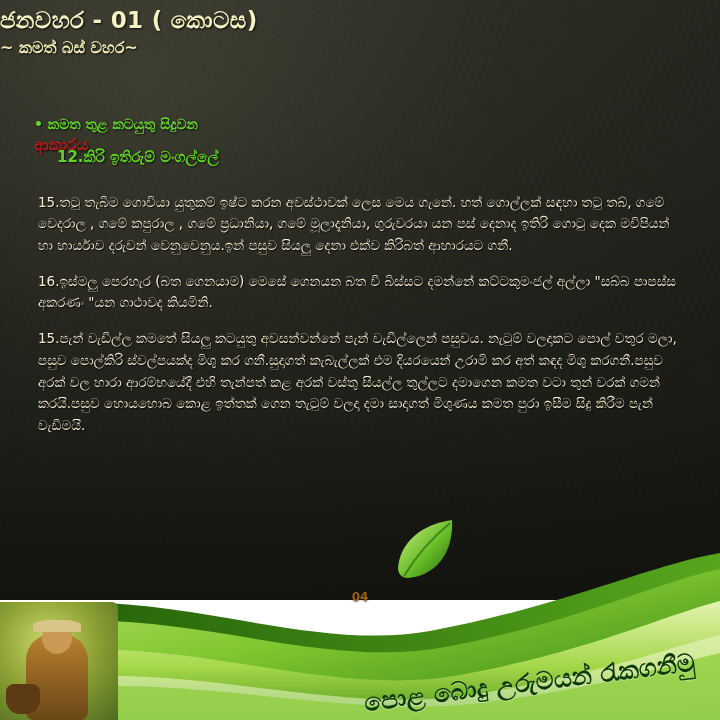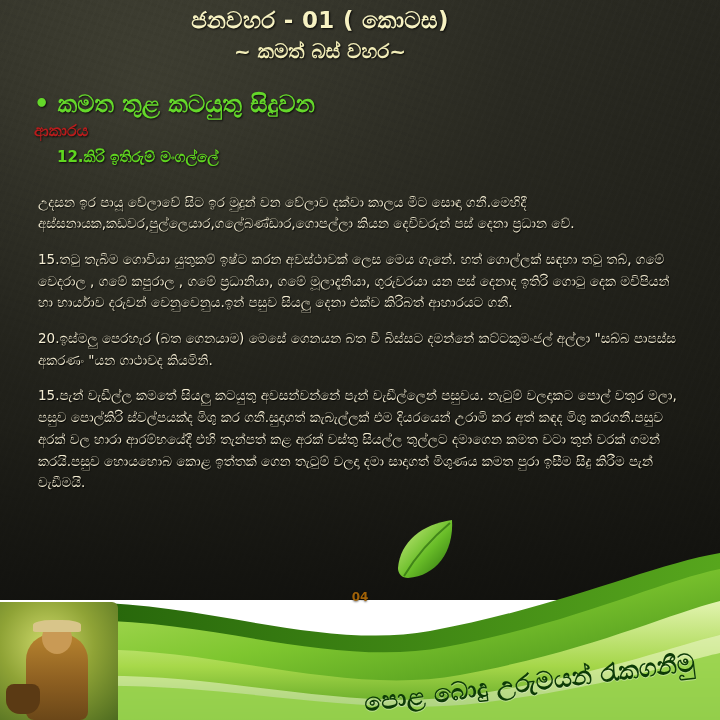--- a/index.html
+++ b/index.html
@@ -41,53 +41,53 @@
     background-image:
       repeating-linear-gradient(112deg, rgba(255,255,255,0.035) 0px, rgba(255,255,255,0.035) 2px, rgba(0,0,0,0) 2px, rgba(0,0,0,0) 7px),
       repeating-linear-gradient(18deg, rgba(0,0,0,0.06) 0px, rgba(0,0,0,0.06) 3px, rgba(0,0,0,0) 3px, rgba(0,0,0,0) 9px);
   }
 
   
   .title-block {
     position: absolute;
     left: 0; top: 6px;
     width: 640px;
-    text-align: center;
     z-index: 5;
   }
   .title-main {
     font-size: 23px;
     font-weight: bold;
     color: #f7f2c2;
     letter-spacing: .3px;
     line-height: 1.25;
     text-shadow: 1px 1px 2px rgba(0,0,0,.85);
   }
   .title-sub {
-    font-size: 20px;
+    font-size: 16px;
     font-weight: bold;
     color: #f2edb8;
     line-height: 1.4;
     margin-top: 2px;
     text-shadow: 1px 1px 2px rgba(0,0,0,.85);
   }
 
   
   .section-head {
     position: absolute;
     left: 34px; top: 88px;
     width: 600px;
     z-index: 5;
   }
   .section-head .line1 {
-    font-size: 24px;
+    font-size: 14px;
     font-weight: bold;
     color: #64d82a;
     line-height: 1.35;
     text-shadow: 1px 1px 2px rgba(0,0,0,.8);
+    margin-top: 27px;
   }
   .section-head .line2 {
     font-size: 16px;
     font-weight: bold;
     color: #b91c1c;
     line-height: 1.4;
     text-shadow: 1px 1px 2px rgba(0,0,0,.8);
   }
   .section-head .bullet {
     color: #64d82a;
@@ -214,23 +214,22 @@
     <div class="line1">
       <span class="bullet">•</span>
       <span>කමත තුළ කටයුතු සිදුවන</span>
     </div>
     <div class="line2">ආකාරය</div>
   </div>
 
   <div class="sub-head">12.කිරි ඉතිරුම් මංගල්ලේ</div>
 
   <div class="body-copy">
-    <p class="para">උදසන ඉර පායූ වේලාවේ සිට ඉර මුදුන් වන වේලාව දක්වා කාලය මීට සොඳා ගනී.මෙහිදී අස්සනායක,කඩවර,පුල්ලෙයාර,ගලේබණ්ඩාර,ගොපල්ලා කියන දෙවිවරුන් පස් දෙනා ප්‍රධාන වේ.</p>
     <p class="para">15.තටු තැබීම  ගොවියා යුතුකම් ඉෂ්ට කරන අවස්ථාවක් ලෙස මෙය ගැනේ. හත් ගොල්ලක් සඳහා තටු තබ්, ගමේ වෙදරාල , ගමේ කපුරාල , ගමේ ප්‍රධානියා, ගමේ මූලාදෑනියා, ගුරුවරයා යන පස් දෙනාද ඉතිරි ගොටු දෙක මවිපියන් හා භාර්යාව දරුවන් වෙනුවෙනුය.ඉන් පසුව සියලු දෙනා එක්ව කිරිබත් ආහාරයට ගනී.</p>
-    <p class="para">20.ඉස්මලු පෙරහැර (බත ගෙනයාම) මෙසේ ගෙනයන බත වී බිස්සට දමන්නේ කට්ටකුමංජල් අල්ලා "සබ්බ පාපස්ස අකරණං "යන ගාථාවද කියමිනි.</p>
+    <p class="para">16.ඉස්මලු පෙරහැර (බත ගෙනයාම) මෙසේ ගෙනයන බත වී බිස්සට දමන්නේ කට්ටකුමංජල් අල්ලා "සබ්බ පාපස්ස අකරණං "යන ගාථාවද කියමිනි.</p>
     <p class="para">15.පැන් වැඩීල්ල  කමතේ සියලු කටයුතු අවසන්වන්නේ පැන් වැඩීල්ලෙන් පසුවය. නැටුම් වලදාකට පොල් වතුර මලා, පසුව පොල්කිරි ස්වල්පයක්ද මිශු කර ගනී.සුදාගත් කැබැල්ලක් එම දියරයෙන් උරාමි කර අත් කඳද මිශු කරගනී.පසුව අරක් වල හාරා ආරම්භයේදී එහි තැන්පත් කළ අරක් වස්තු සියල්ල තුල්ලට දමාගෙන කමත වටා තුන් වරක් ගමන් කරයි.පසුව හොයහොබ කොළ ඉත්තක් ගෙන තැටුම් වලදා දමා සාදාගත් මිශුණය කමත පුරා ඉසීම සිදු කිරීම පැන් වැඩීමයි.</p>
   </div>
 
   <div class="page-number">04</div>
 
   <div class="footer-band">
     <svg width="720" height="185" viewBox="0 0 720 185" xmlns="http://www.w3.org/2000/svg" aria-hidden="true">
       <defs>
         <linearGradient id="gA" x1="0" y1="0" x2="1" y2="1">
           <stop offset="0%" stop-color="#bfe36a"></stop>

